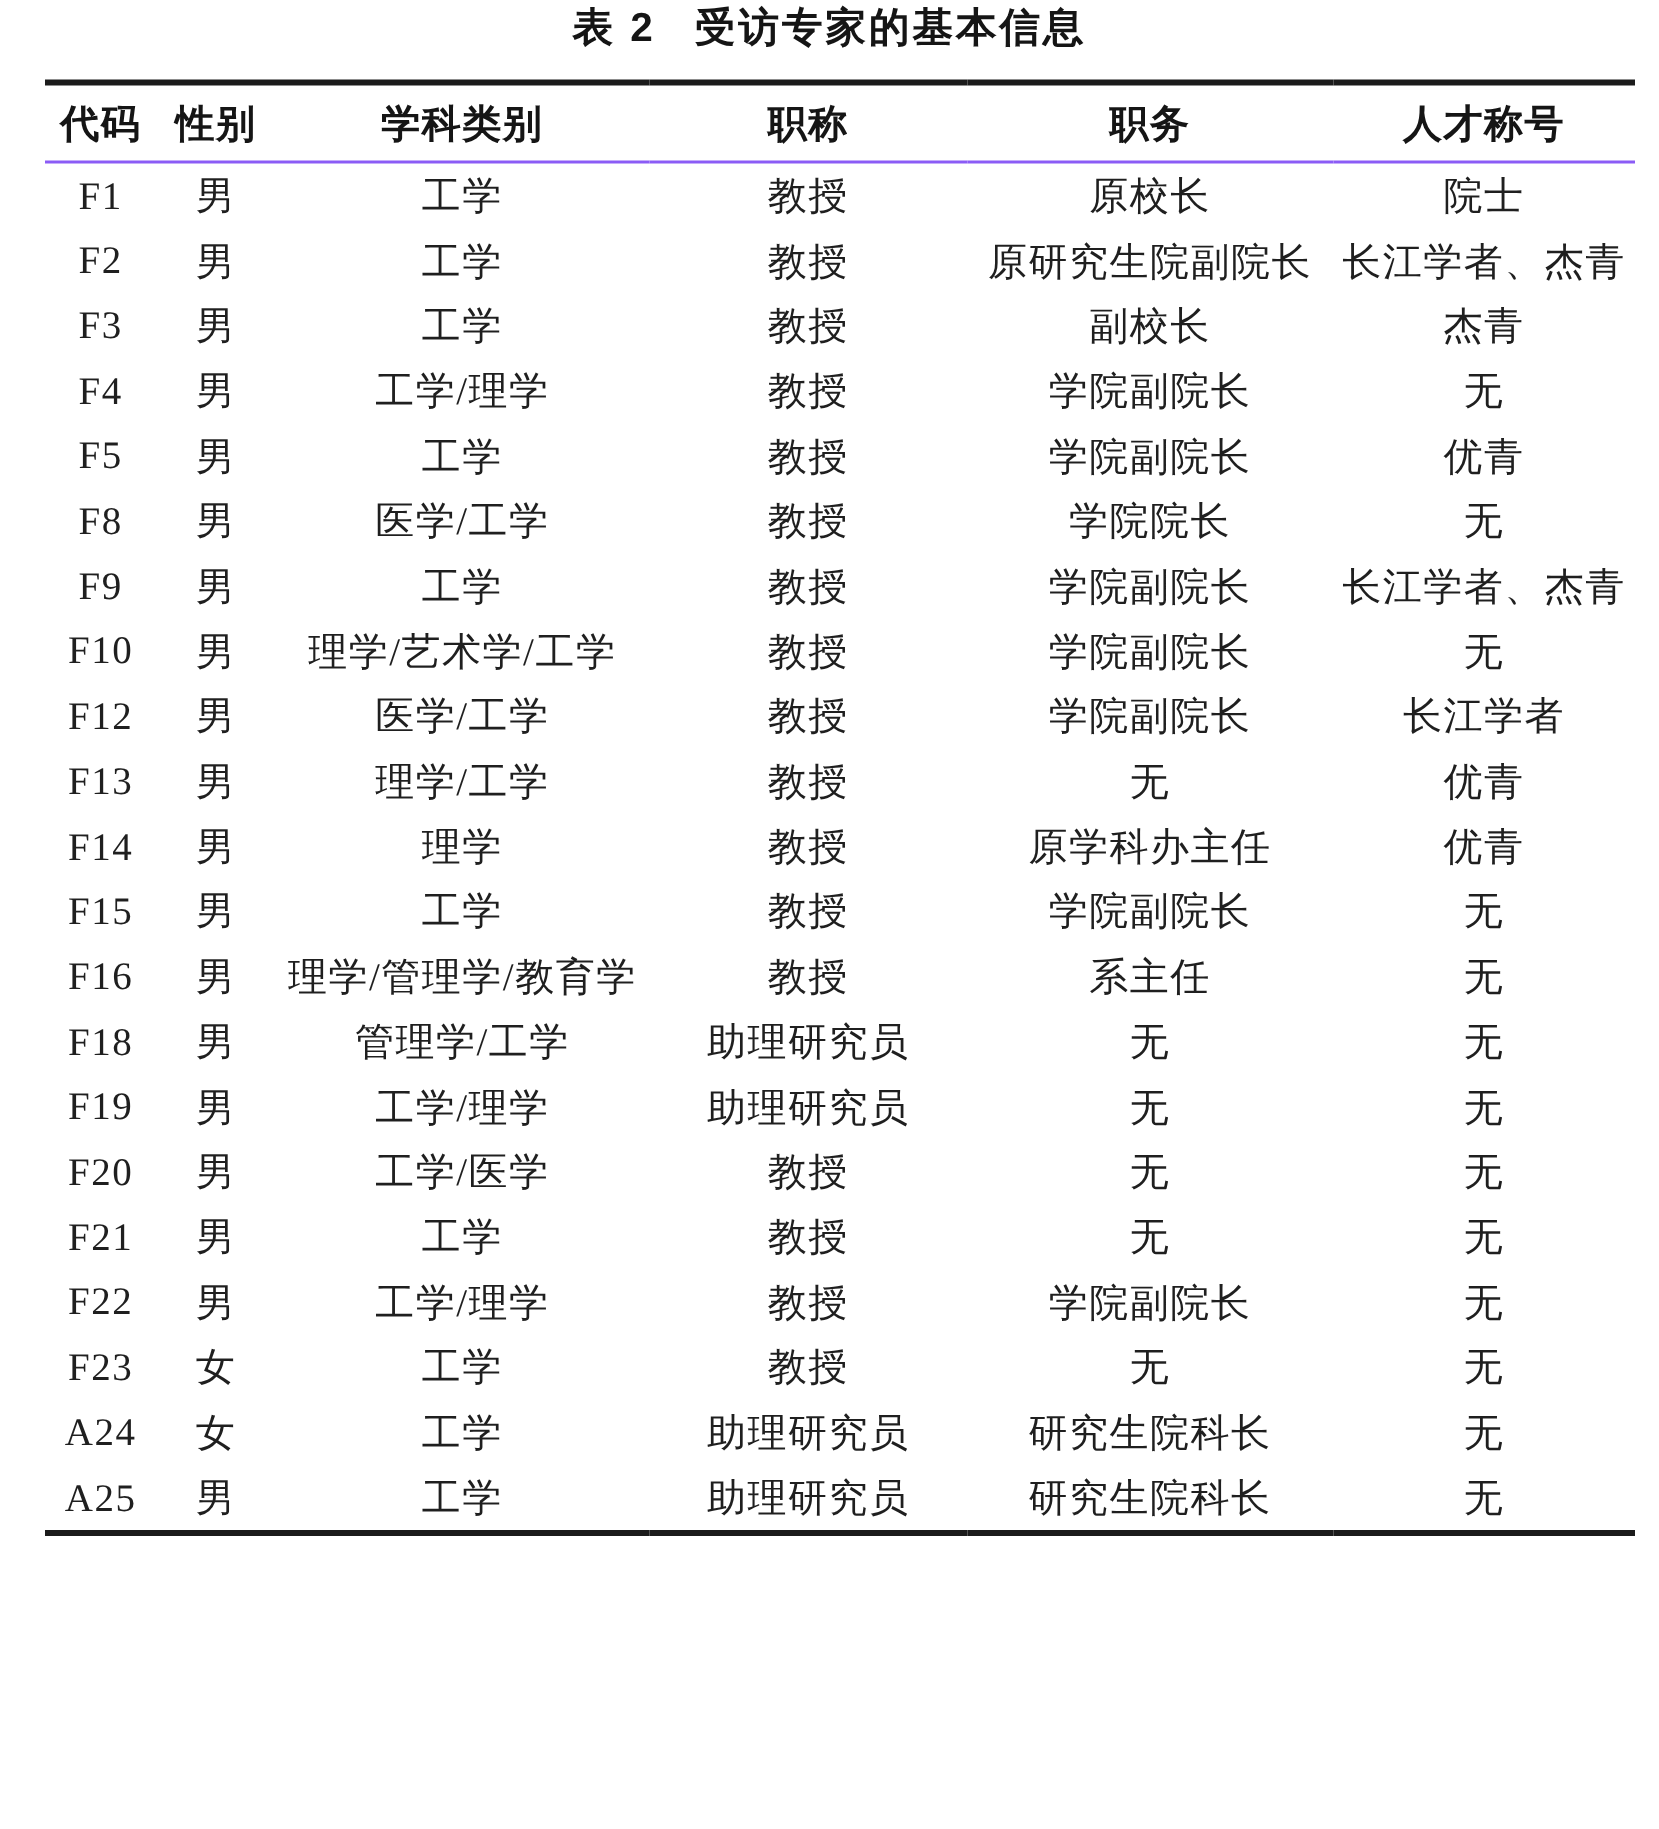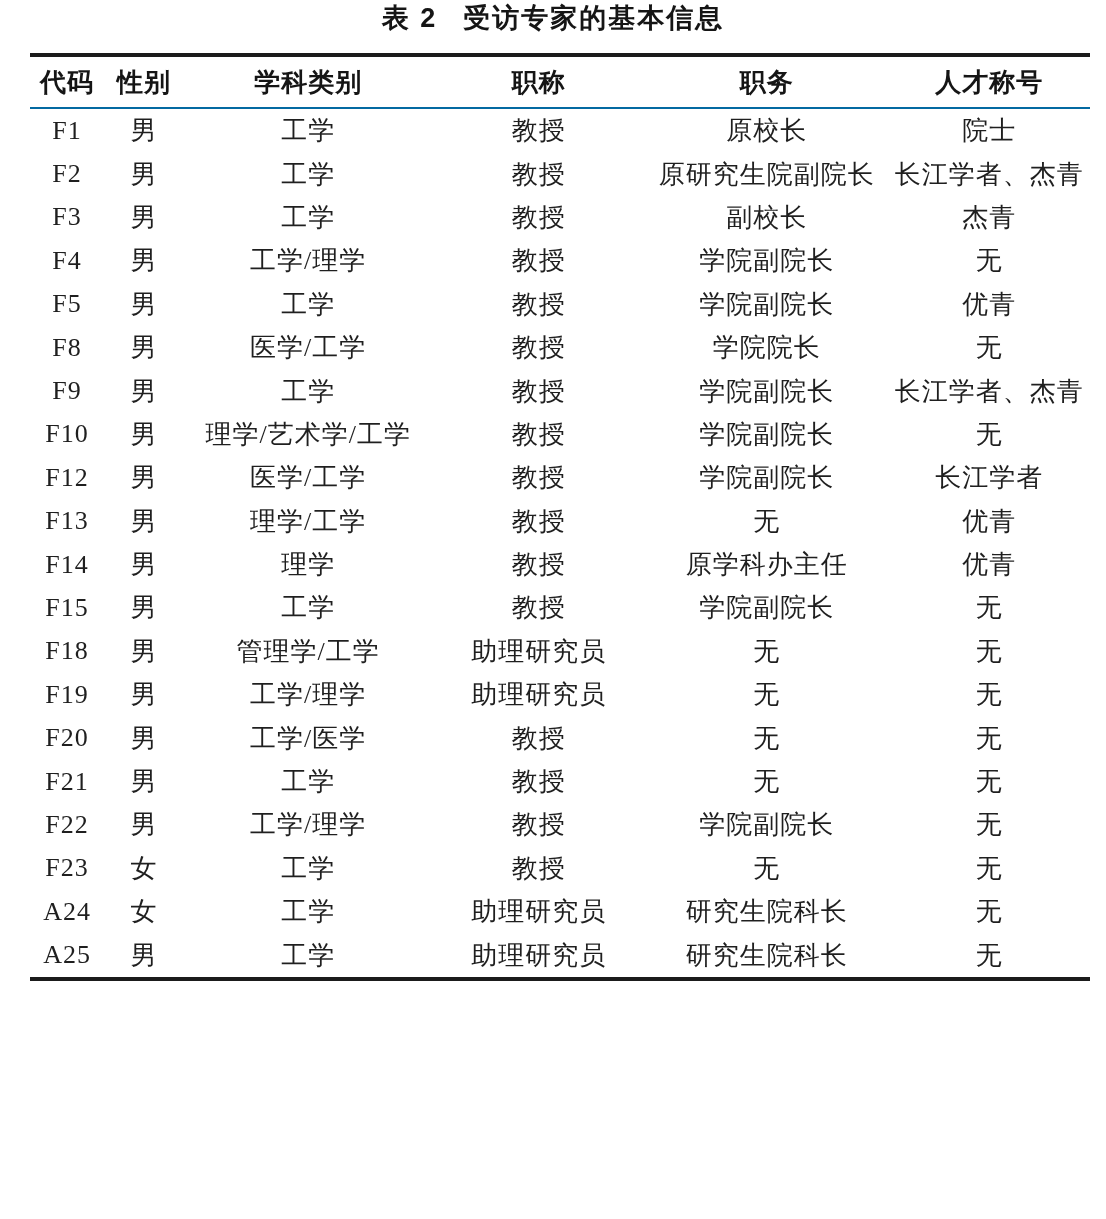--- a/index.html
+++ b/index.html
@@ -43,21 +43,21 @@
   col.c-talent     { width: 19%; }
   table.experts th {
     height: 50px;
     font-family: "Liberation Sans", "DejaVu Sans", sans-serif;
     font-weight: bold;
     font-size: 26px;
     letter-spacing: 1px;
     color: #151515;
     text-align: center;
     vertical-align: middle;
-    border-bottom: 2px solid #0369a1;
+    border-bottom: 2px solid #8b5cf6;
     padding: 0;
   }
   table.experts td {
     height: 43.4px;
     font-size: 26px;
     letter-spacing: 1px;
     color: #1f1f1f;
     text-align: center;
     vertical-align: middle;
     padding: 0;
@@ -184,20 +184,28 @@
           </tr>
           <tr>
             <td>F15</td>
             <td>男</td>
             <td>工学</td>
             <td>教授</td>
             <td>学院副院长</td>
             <td>无</td>
           </tr>
           <tr>
+            <td>F16</td>
+            <td>男</td>
+            <td>理学/管理学/教育学</td>
+            <td>教授</td>
+            <td>系主任</td>
+            <td>无</td>
+          </tr>
+          <tr>
             <td>F18</td>
             <td>男</td>
             <td>管理学/工学</td>
             <td>助理研究员</td>
             <td>无</td>
             <td>无</td>
           </tr>
           <tr>
             <td>F19</td>
             <td>男</td>

